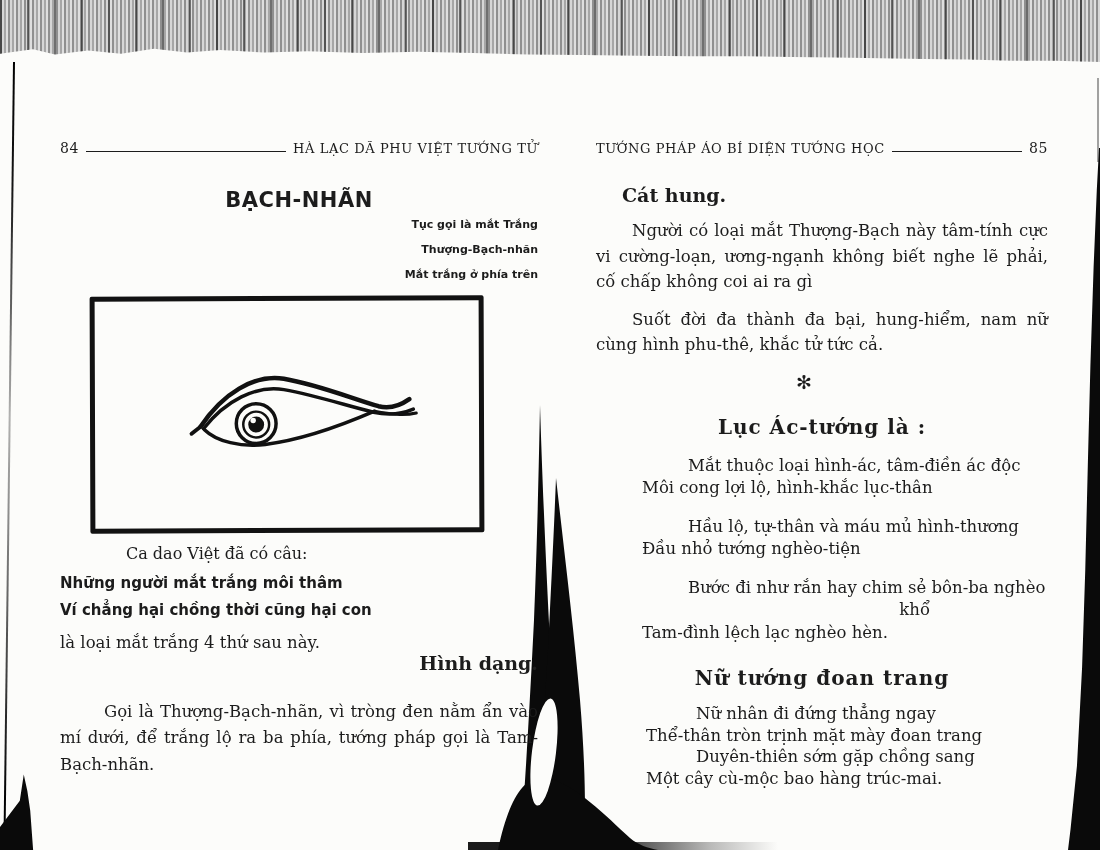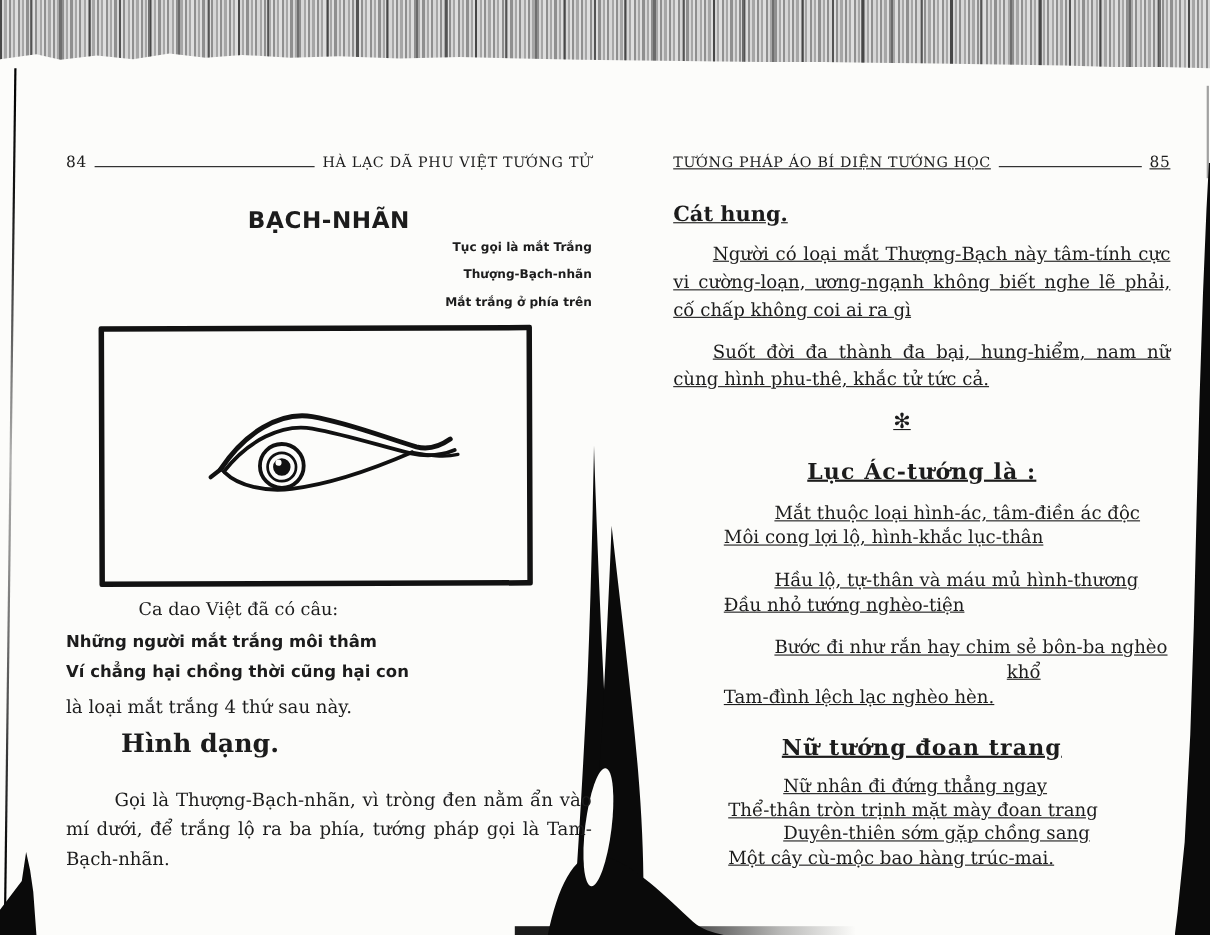--- a/index.html
+++ b/index.html
@@ -33,40 +33,40 @@
   .right-band{
     position:absolute;right:0;top:148px;width:32px;height:702px;background:#0a0a0a;
     clip-path:polygon(97% 0,100% 0,100% 100%,0 100%,8% 97%,28% 88%,44% 74%,54% 60%,62% 45%,70% 31%,80% 17%,90% 6%);
   }
   .right-edge-hair{
     position:absolute;right:1px;top:78px;width:2px;height:84px;background:rgba(70,70,70,.5);
   }
   
   .page{position:absolute;top:140px;}
   #left-page{left:60px;width:478px;}
-  #right-page{left:612px;width:452px;text-decoration:underline;}
+  #right-page{left:596px;width:452px;}
   .header-row{display:flex;align-items:flex-end;font-size:13px;letter-spacing:.6px;white-space:nowrap;justify-content:flex-end;}
   .header-rule{flex:1;border-bottom:1.6px solid #1c1c1c;margin:0 7px 4px 7px;min-width:30px;}
   .page-num{font-size:14px;}
   
   .book-title{margin-top:32px;text-align:center;font-family:"DejaVu Sans",sans-serif;font-weight:bold;font-size:21px;letter-spacing:.5px;}
   .subtitle{text-align:right;font-family:"DejaVu Sans",sans-serif;font-weight:bold;font-size:11px;line-height:25px;}
   .subtitle:first-of-type{margin-top:4px;}
   .illustration-frame{
     margin-top:9px;margin-left:30px;width:384px;height:227px;
     border:5px solid #121212;border-radius:2px;transform:rotate(-.2deg);
     display:flex;align-items:center;justify-content:center;background:#fcfcfa;
   }
   .caption-intro{margin-top:11px;margin-left:66px;font-size:16px;}
   .couplet{margin-top:7px;text-align:left;font-family:"DejaVu Sans",sans-serif;font-weight:bold;font-size:15px;line-height:27px;}
   .after-couplet{margin-top:9px;font-size:16.5px;}
-  .section-heading{margin-top:11px;margin-left:50px;font-weight:bold;font-size:23px;}
+  .section-heading{margin-left:50px;font-weight:bold;font-size:19px;text-align:right;}
   .body-para{margin-top:25px;font-size:16.5px;line-height:1.6;text-align:justify;text-indent:44px;}
   
-  .rp-heading{margin-top:28px;font-weight:bold;font-size:19px;}
+  .rp-heading{margin-top:28px;margin-left:26px;font-weight:bold;font-size:19px;}
   .rp-para{margin-top:12px;font-size:16.5px;line-height:1.55;text-align:justify;text-indent:36px;}
   .divider{margin-top:13px;text-align:center;font-size:19px;padding-right:36px;}
   .center-heading{margin-top:22px;text-align:center;font-weight:bold;font-size:20px;letter-spacing:1px;}
   .verse{margin-top:13px;font-size:16.5px;line-height:22.5px;}
   .verse2{margin-top:13px;font-size:16.5px;line-height:21.5px;}
   .v-more{padding-left:92px;margin-top:16px;}
   .v-less{padding-left:46px;}
   .v-overflow{text-align:right;padding-right:118px;}
   .v2-more{padding-left:100px;}
   .v2-less{padding-left:50px;}

